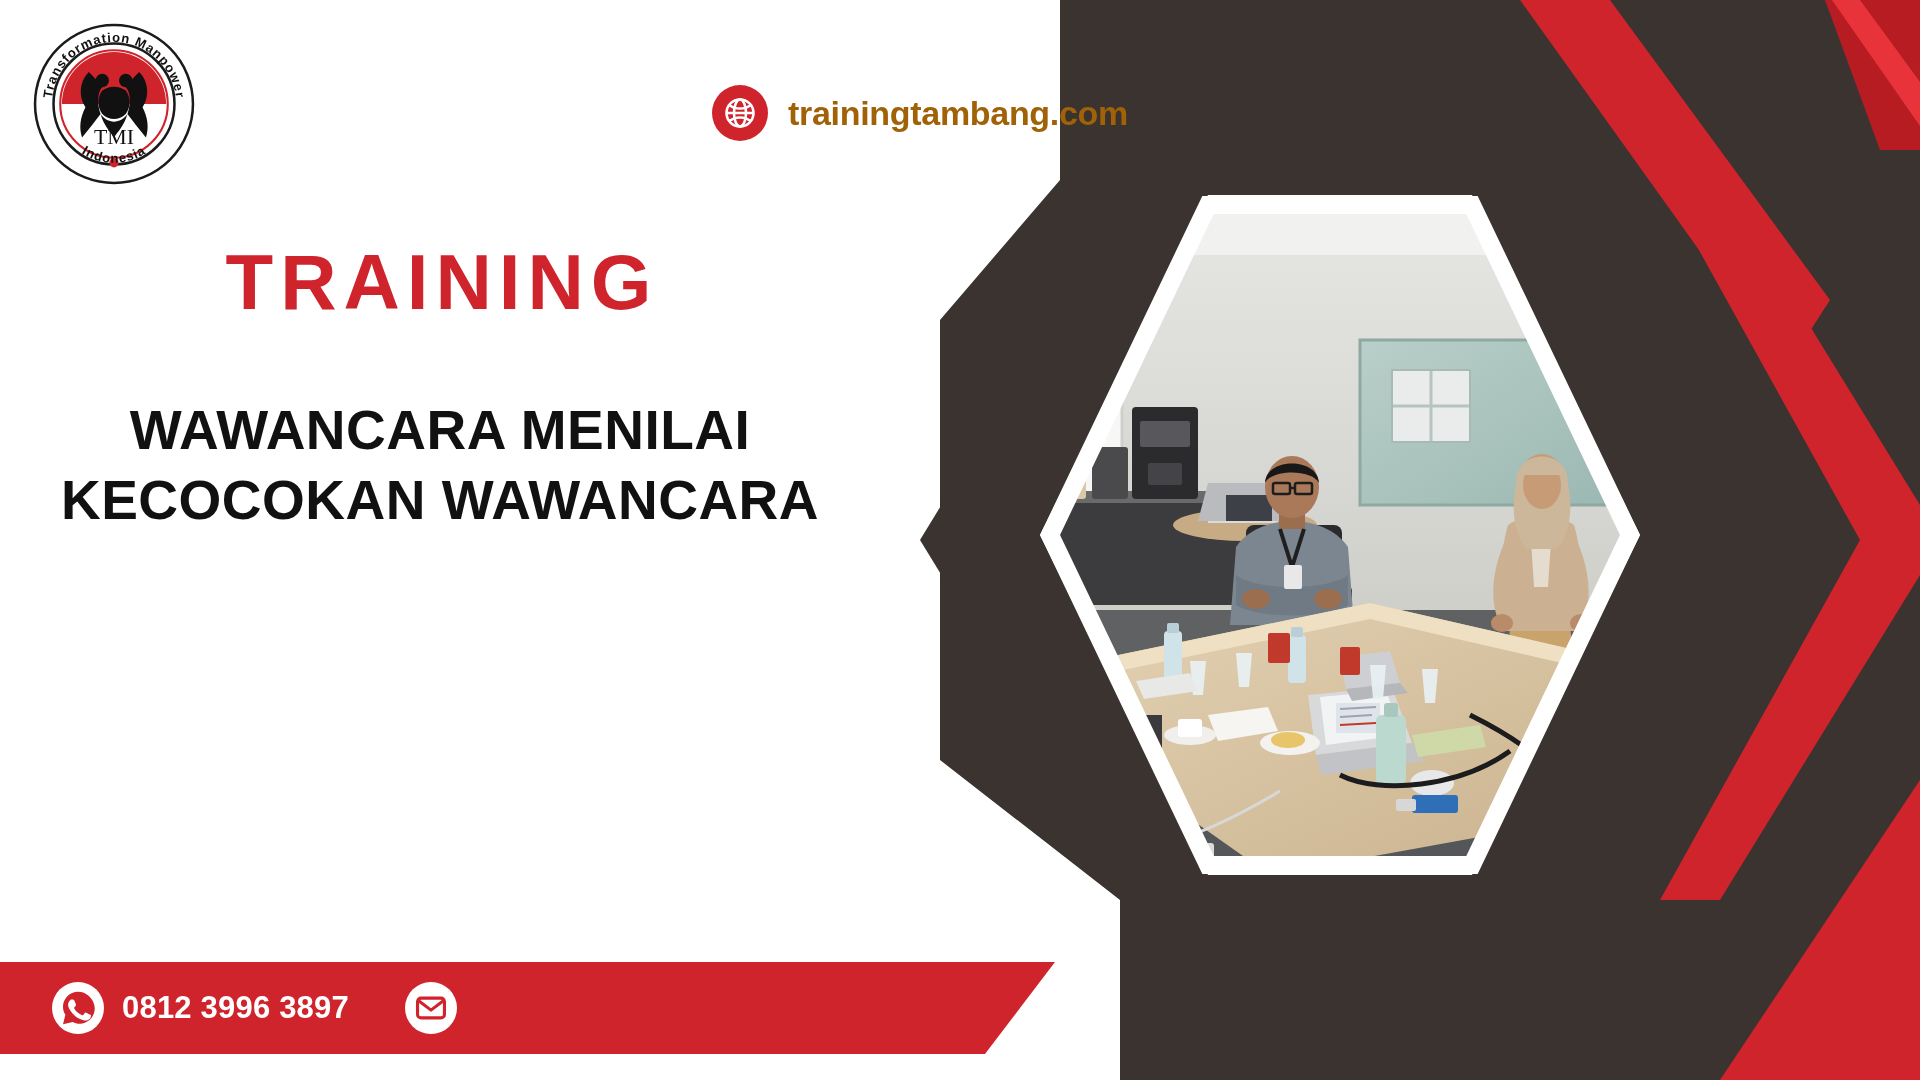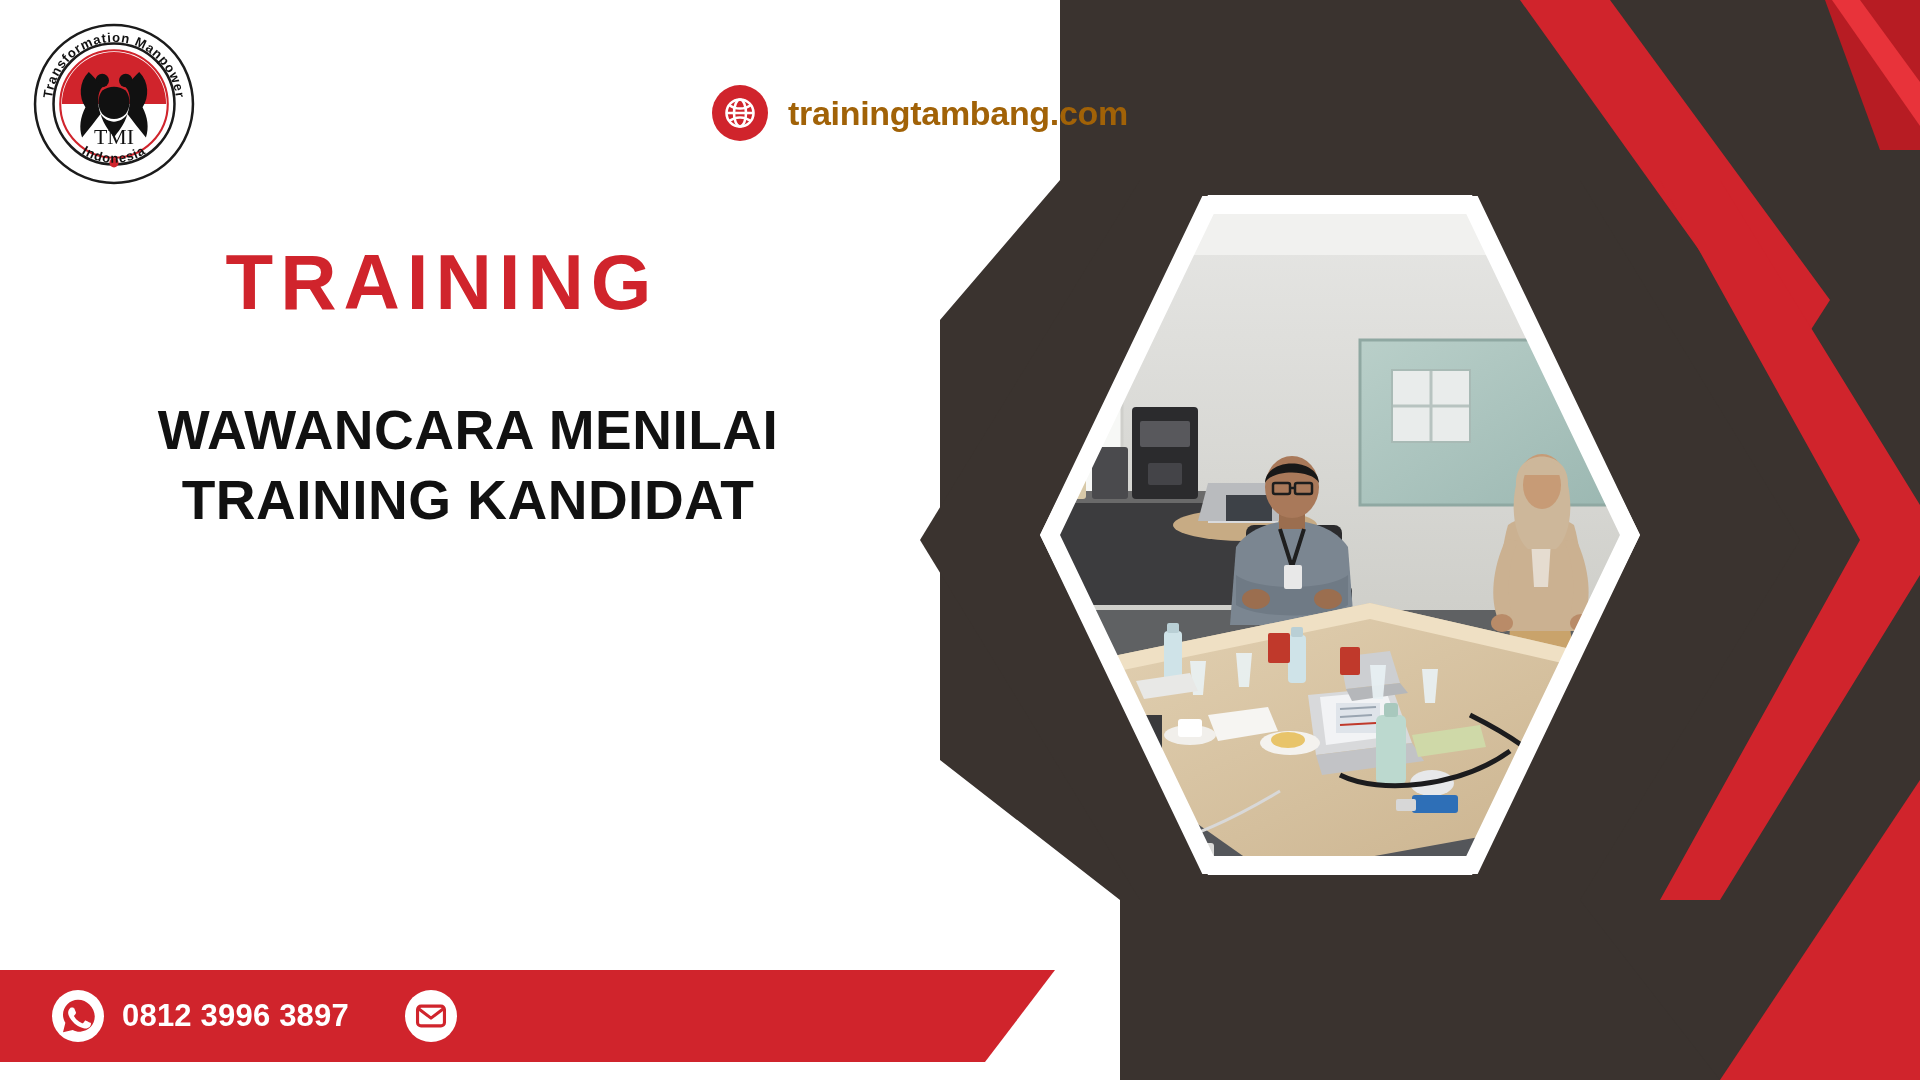--- a/index.html
+++ b/index.html
@@ -37,30 +37,30 @@
 
   
   .training-title{
     position:absolute;left:12px;top:243px;width:860px;
     text-align:center;
     font-size:78px;font-weight:bold;color:#D0242C;
     letter-spacing:7px;line-height:1;
   }
   .subtitle{
     position:absolute;left:0;top:395px;width:880px;
-    text-align:center;color:#111111;padding-left:28px;
+    text-align:center;color:#111111;
   }
   .subtitle .ln{
     font-size:55px;font-weight:bold;line-height:1.28;
     letter-spacing:0.5px;white-space:nowrap;
   }
 
   
   .contact-bar{
-    position:absolute;left:0;bottom:18px;width:1055px;height:92px;
+    position:absolute;left:0;bottom:26px;width:1055px;height:92px;
   }
   .contact-bar .bg{position:absolute;inset:0;}
   .contact-inner{
     position:absolute;left:52px;top:0;height:92px;
     display:flex;align-items:center;gap:56px;
   }
   .contact-item{display:flex;align-items:center;gap:18px;}
   .contact-badge{
     width:52px;height:52px;border-radius:50%;
     background:#ffffff;display:flex;align-items:center;justify-content:center;
@@ -169,21 +169,21 @@
         <path d="M4.8 17.4 A 12 12 0 0 1 19.2 17.4"></path>
       </svg>
     </span>
     <span class="site-url">trainingtambang.com</span>
   </div>
 
   <div class="training-title">TRAINING</div>
 
   <div class="subtitle">
     <div class="ln">WAWANCARA MENILAI</div>
-    <div class="ln">TRAINING KANDIDAT</div>
+    <div class="ln">KECOCOKAN WAWANCARA</div>
   </div>
 
   <div class="photo-hex">
     <svg viewBox="0 0 600 680" width="600" height="680" xmlns="http://www.w3.org/2000/svg">
       <defs>
         <clipPath id="hexPhoto">
           <polygon points="168,10 432,10 590,340 432,670 168,670 10,340"></polygon>
         </clipPath>
         <linearGradient id="wallG" x1="0" y1="0" x2="0" y2="1">
           <stop offset="0%" stop-color="#e7e7e5"></stop>

